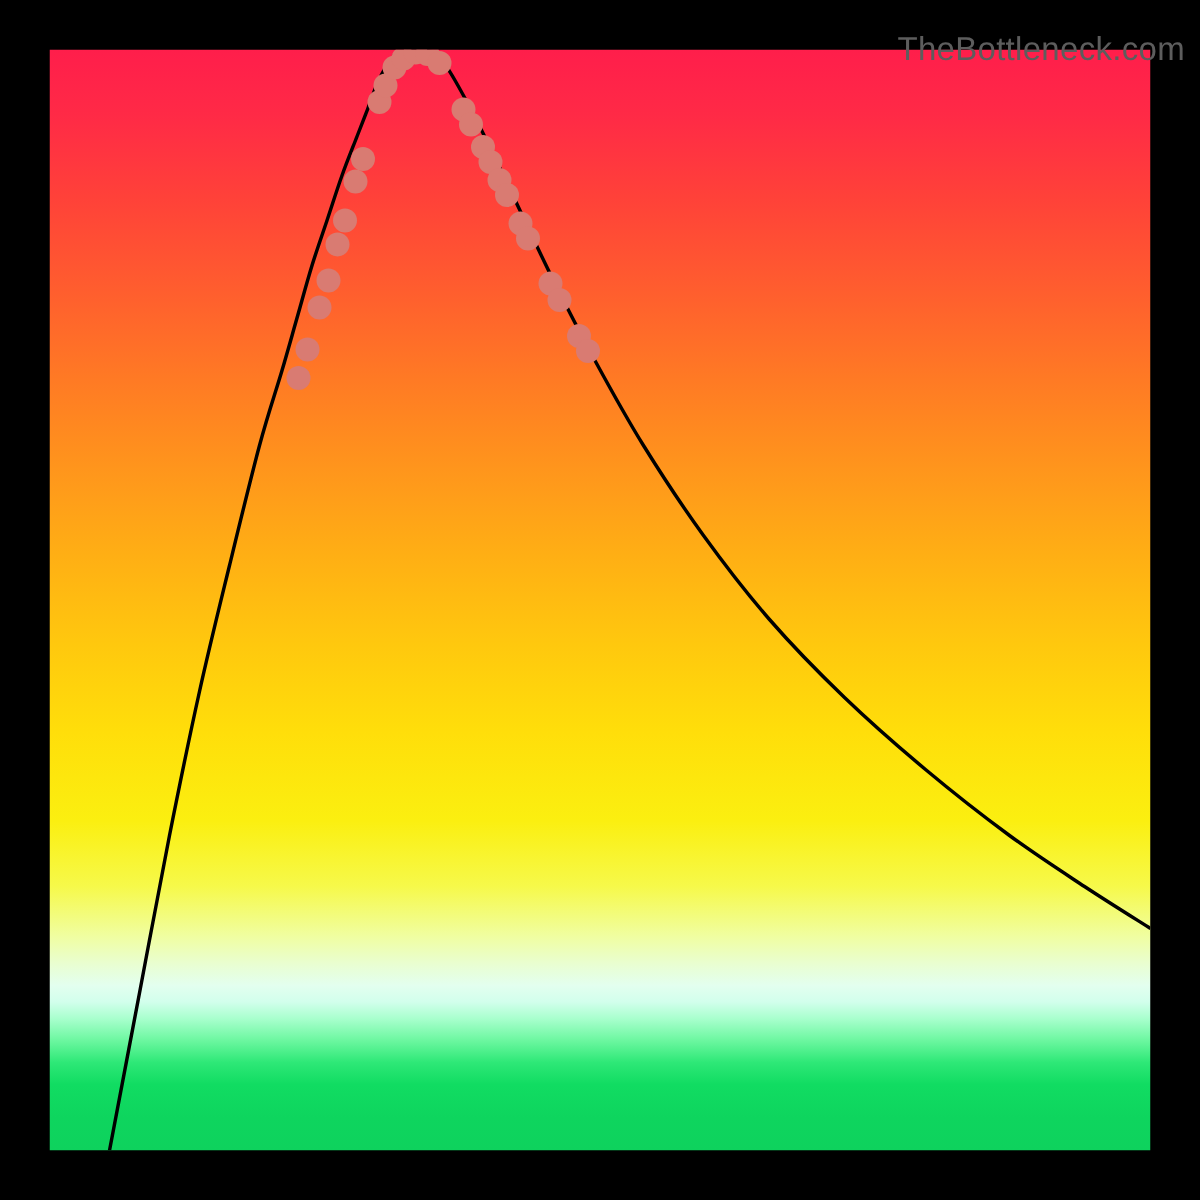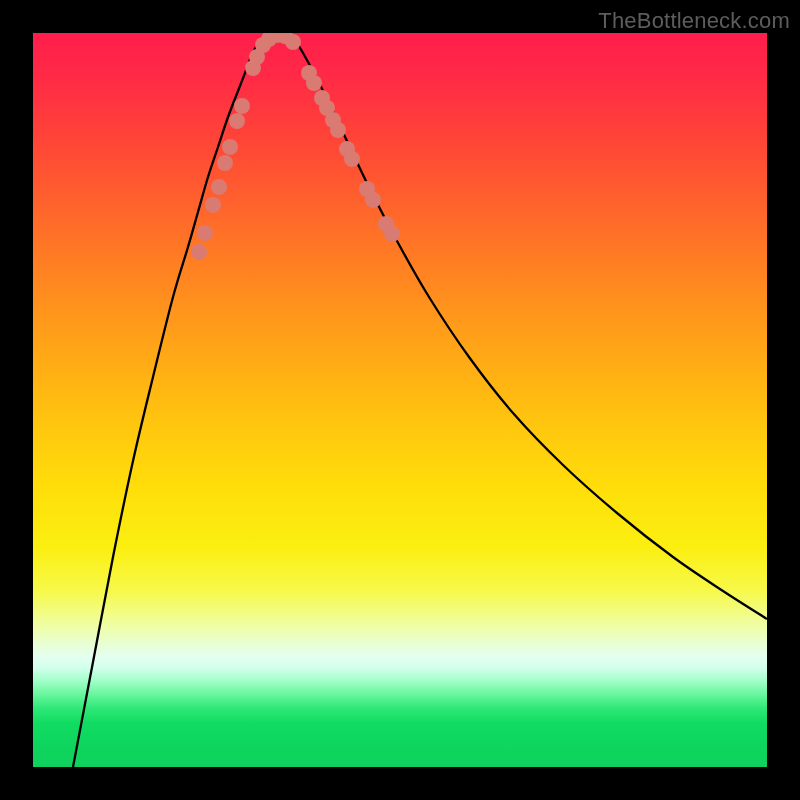--- a/index.html
+++ b/index.html
@@ -21,21 +21,21 @@
     #e9fed0 83%,
     #e3ffef 85%,
     #d2ffec 86.5%,
     #a9ffce 88%,
     #6cf7a0 90%,
     #2ee877 92%,
     #11dc62 94%,
     #0ed55e 97%,
     #0ed25d 100%)}
   svg.curve{position:absolute;inset:0}
-  .watermark{position:absolute;top:8px;right:10px;color:#5d5d5d;font-size:22px;letter-spacing:.2px;font-weight:400}
+  .watermark{position:absolute;top:20px;right:10px;color:#5d5d5d;font-size:22px;letter-spacing:.2px;font-weight:400}
 </style>
 </head>
 <body>
 
 <div class="frame">
   <div class="plot-area">
     <div class="gradient"></div>
     <svg class="curve" viewBox="0 0 734 734" preserveAspectRatio="none">
       <g id="line-layer">
           <path d="M 40 734 C 43.333333333333336 716.5, 53.333333333333336 664, 60 629 C 66.66666666666667 594, 73.33333333333333 557.5, 80 524 C 86.66666666666667 490.5, 93.33333333333333 458, 100 428 C 106.66666666666667 398, 113.33333333333333 371.3333333333333, 120 344 C 126.66666666666667 316.6666666666667, 134.16666666666666 285.6666666666667, 140 264 C 145.83333333333334 242.33333333333334, 150.83333333333334 228.16666666666666, 155 214 C 159.16666666666666 199.83333333333334, 161.66666666666666 190.66666666666666, 165 179 C 168.33333333333334 167.33333333333334, 171.66666666666666 154.83333333333334, 175 144 C 178.33333333333334 133.16666666666666, 181.66666666666666 124, 185 114 C 188.33333333333334 104, 191.66666666666666 93.33333333333333, 195 84 C 198.33333333333334 74.66666666666667, 202.16666666666666 65.33333333333333, 205 58 C 207.83333333333334 50.666666666666664, 209.83333333333334 45.666666666666664, 212 40 C 214.16666666666666 34.333333333333336, 216 28.666666666666668, 218 24 C 220 19.333333333333332, 222 15.333333333333334, 224 12 C 226 8.666666666666666, 229 5.333333333333333, 230 4 C 231 2.666666666666667, 228.66666666666666 4.5, 230 4 C 231.33333333333334 3.5, 235.33333333333334 1.6666666666666665, 238 1 C 240.66666666666666 0.33333333333333337, 243.5 0, 246 0 C 248.5 0, 250.66666666666666 0.33333333333333337, 253 1 C 255.33333333333334 1.6666666666666665, 258.8333333333333 3.5, 260 4 C 261.1666666666667 4.5, 258.3333333333333 1.3333333333333335, 260 4 C 261.6666666666667 6.666666666666666, 266.3333333333333 13.666666666666668, 270 20 C 273.6666666666667 26.333333333333332, 277.6666666666667 33.666666666666664, 282 42 C 286.3333333333333 50.333333333333336, 290.6666666666667 59, 296 70 C 301.3333333333333 81, 307.3333333333333 94, 314 108 C 320.6666666666667 122, 327.6666666666667 137.33333333333334, 336 154 C 344.3333333333333 170.66666666666666, 354 189.66666666666666, 364 208 C 374 226.33333333333334, 384 244.66666666666666, 396 264 C 408 283.3333333333333, 422 304.6666666666667, 436 324 C 450 343.3333333333333, 464.3333333333333 362, 480 380 C 495.6666666666667 398, 512.6666666666666 415.3333333333333, 530 432 C 547.3333333333334 448.6666666666667, 565.6666666666666 464.6666666666667, 584 480 C 602.3333333333334 495.3333333333333, 622.3333333333334 511, 640 524 C 657.6666666666666 537, 674.3333333333334 547.6666666666666, 690 558 C 705.6666666666666 568.3333333333334, 726.6666666666666 581.3333333333334, 734 586" fill="none" stroke="#000" stroke-width="2.3"></path>

